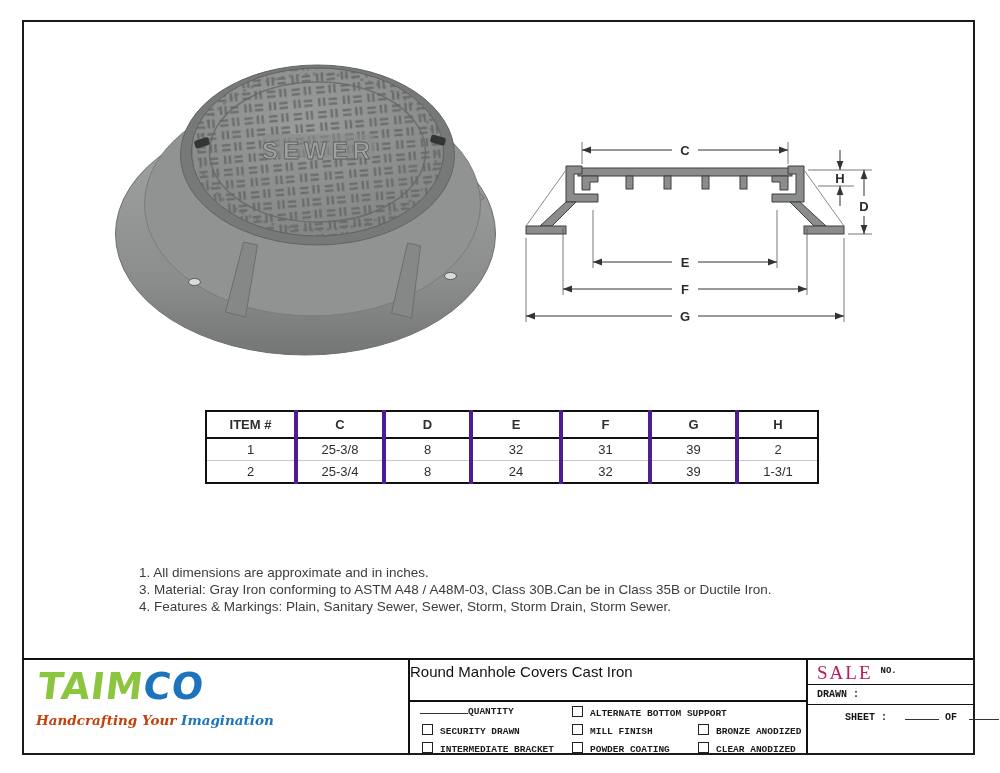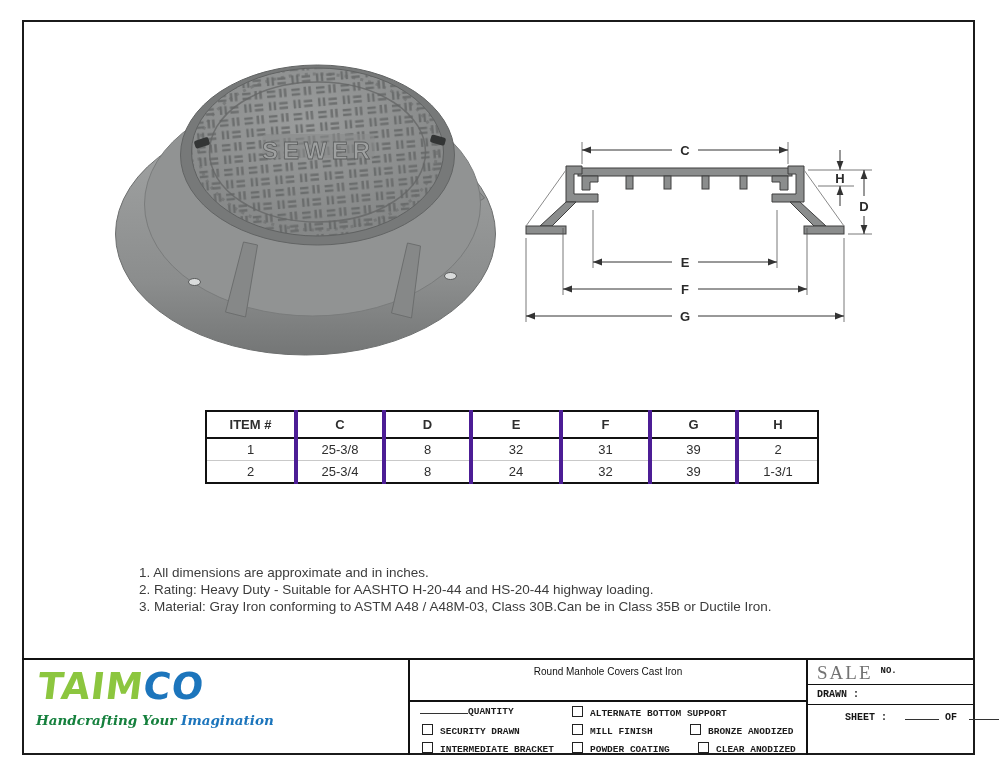--- a/index.html
+++ b/index.html
@@ -32,37 +32,37 @@
   .tb-left{position:absolute;left:0;top:0;width:386px;height:95px;}
   .tb-mid{position:absolute;left:386px;top:0;width:400px;height:95px;border-left:2px solid #111;
           border-right:2px solid #111;box-sizing:border-box;}
   .tb-right{position:absolute;left:786px;top:0;width:165px;height:95px;}
 
   .logo{position:absolute;left:16px;top:8px;font-family:"DejaVu Sans",sans-serif;font-weight:bold;
         font-size:37px;line-height:38px;letter-spacing:1px;transform:skewX(-7deg);}
   .logo .lg{color:#8CC63F;} .logo .lb{color:#1C75BC;}
   .tagline{position:absolute;left:14px;top:52px;font-family:"DejaVu Serif",serif;font-style:italic;
         font-weight:bold;font-size:13.5px;white-space:nowrap;}
-  .tagline .tg{color:#15803d;margin-top:42px;} .tagline .tb{color:#1C75BC;}
+  .tagline .tg{color:#c2410c;margin-top:42px;} .tagline .tb{color:#1C75BC;}
   .address{position:absolute;left:208px;top:16px;font-size:12px;line-height:16.5px;color:#141414;}
 
-  .tb-title{height:37px;border-bottom:2px solid #111;text-align:center;padding-top:3px;
-            font-size:10px;line-height:17px;color:#111;}
+  .tb-title{height:37px;border-bottom:2px solid #111;text-align:left;padding-top:3px;
+            font-size:15px;line-height:17px;color:#111;}
   .opts{position:absolute;left:0;top:42px;width:100%;height:53px;
         font-family:"Liberation Mono",monospace;font-size:9.5px;font-weight:bold;color:#1c1c1c;}
   .opt{position:absolute;white-space:nowrap;}
   .cb{display:inline-block;width:9px;height:9px;border:1.2px solid #222;margin-right:7px;
       vertical-align:-1px;background:#fff;}
   .blank{display:inline-block;border-bottom:1.2px solid #333;height:9px;}
 
   .tbr-row{box-sizing:border-box;border-bottom:1.5px solid #111;padding-left:9px;
            font-family:"Liberation Mono",monospace;font-size:10px;font-weight:bold;color:#161616;
            white-space:nowrap;}
   .sale-word{font-family:"Liberation Serif",serif;font-size:19px;font-weight:normal;
-             letter-spacing:2px;color:#737373;}
+             letter-spacing:2px;color:#be185d;}
   .sale-no{font-family:"Liberation Mono",monospace;font-size:9px;font-weight:bold;
            position:relative;top:-6px;margin-left:8px;}
 </style>
 </head>
 <body>
 
 <div id="page">
   <div id="frame"></div>
 
   <svg id="cover3d" viewBox="0 0 390 315">
@@ -223,22 +223,22 @@
         <td>24</td>
         <td>32</td>
         <td>39</td>
         <td>1-3/1</td>
       </tr>
     </tbody>
   </table>
 
   <div id="notes">
     <div>1. All dimensions are approximate and in inches.</div>
-    <div>2. Rating: Heavy Duty - Suitable for AASHTO H-20-44 and HS-20-44 highway loading.</div>
     <div>3. Material: Gray Iron conforming to ASTM A48 / A48M-03, Class 30B.Can be in Class 35B or Ductile Iron.</div>
+    <div>4. Features &amp; Markings: Plain, Sanitary Sewer, Sewer, Storm, Storm Drain, Storm Sewer.</div>
   </div>
 
   <div id="titleblock">
 
     <div class="tb-left">
       <div class="logo">
         <span class="lg">TAIM</span><span class="lb">CO</span>
       </div>
       <div class="tagline">
         <span class="tg">Handcrafting Your</span>
@@ -262,21 +262,21 @@
         </div>
         <div class="opt" style="left:162px;top:4px;">
           <span class="cb"></span><span>ALTERNATE BOTTOM SUPPORT</span>
         </div>
         <div class="opt" style="left:162px;top:22px;">
           <span class="cb"></span><span>MILL FINISH</span>
         </div>
         <div class="opt" style="left:162px;top:40px;">
           <span class="cb"></span><span>POWDER COATING</span>
         </div>
-        <div class="opt" style="left:272px;top:22px;padding-left:8px;">
+        <div class="opt" style="left:280px;top:22px;padding-left:8px;">
           <span class="cb"></span><span>BRONZE ANODIZED</span>
         </div>
         <div class="opt" style="left:288px;top:40px;text-align:center;">
           <span class="cb"></span><span>CLEAR ANODIZED</span>
         </div>
       </div>
     </div>
 
     <div class="tb-right">
       <div class="tbr-row" style="height:25px;padding-top:2px;">

